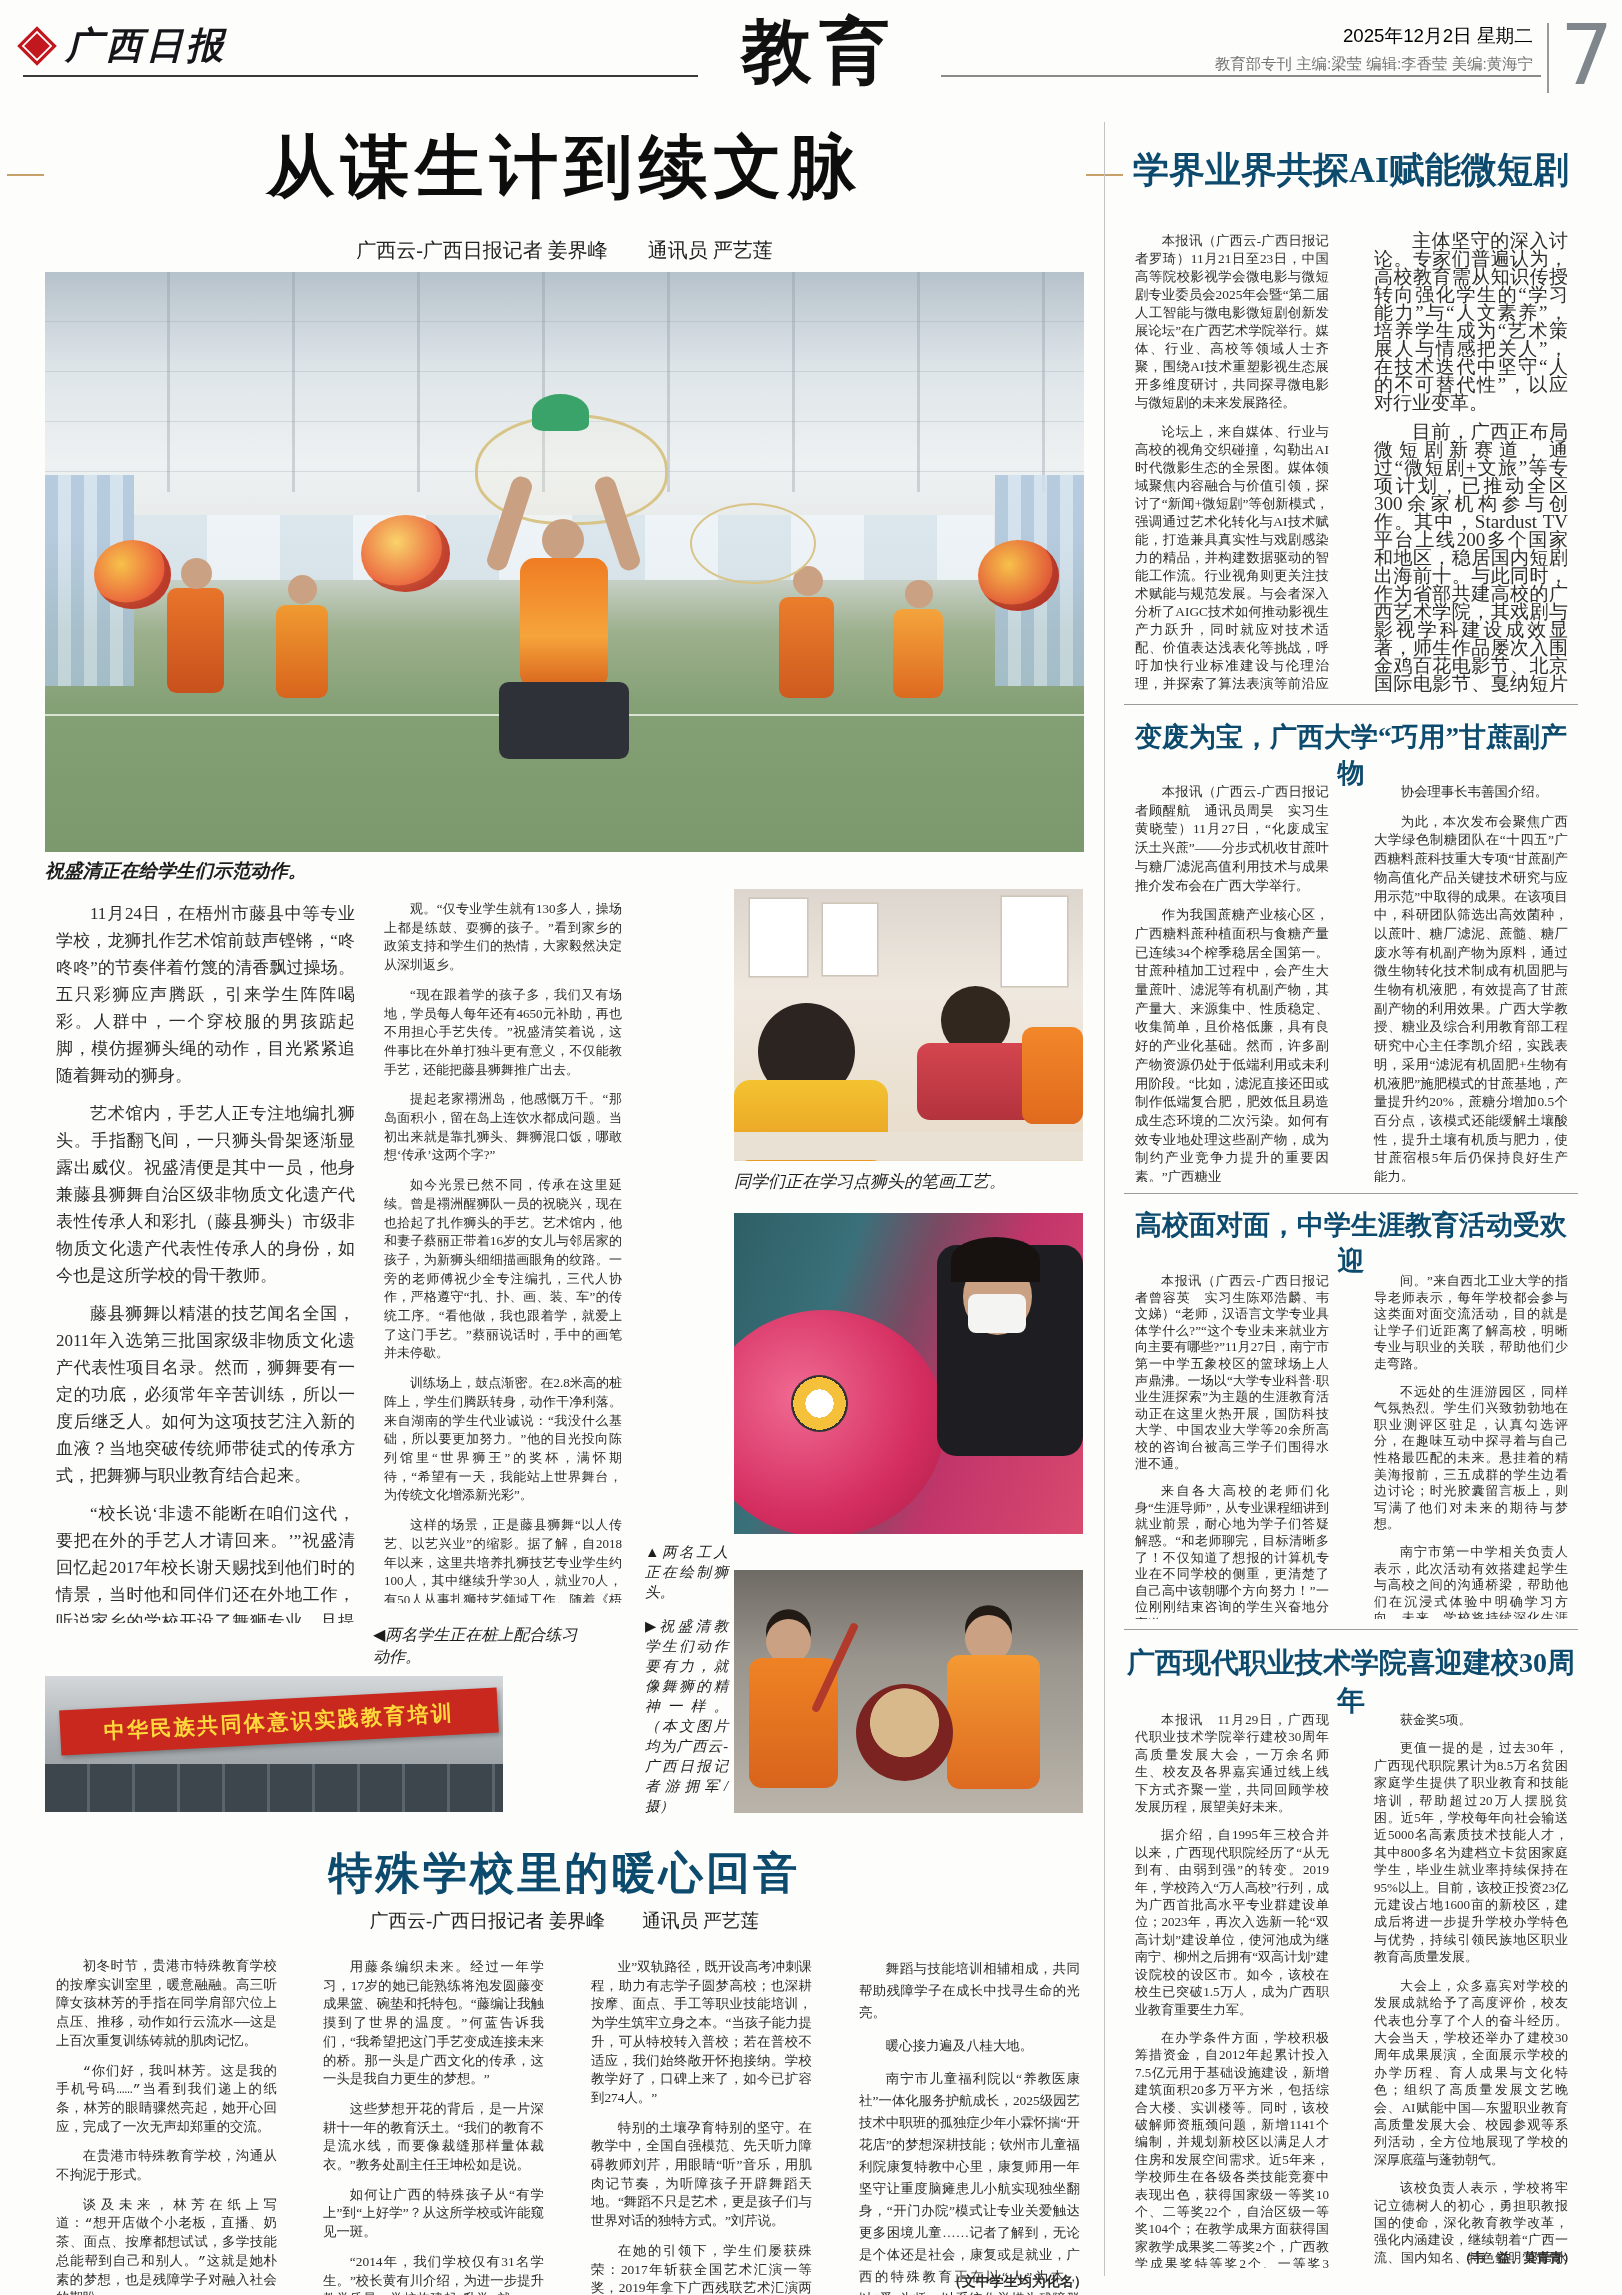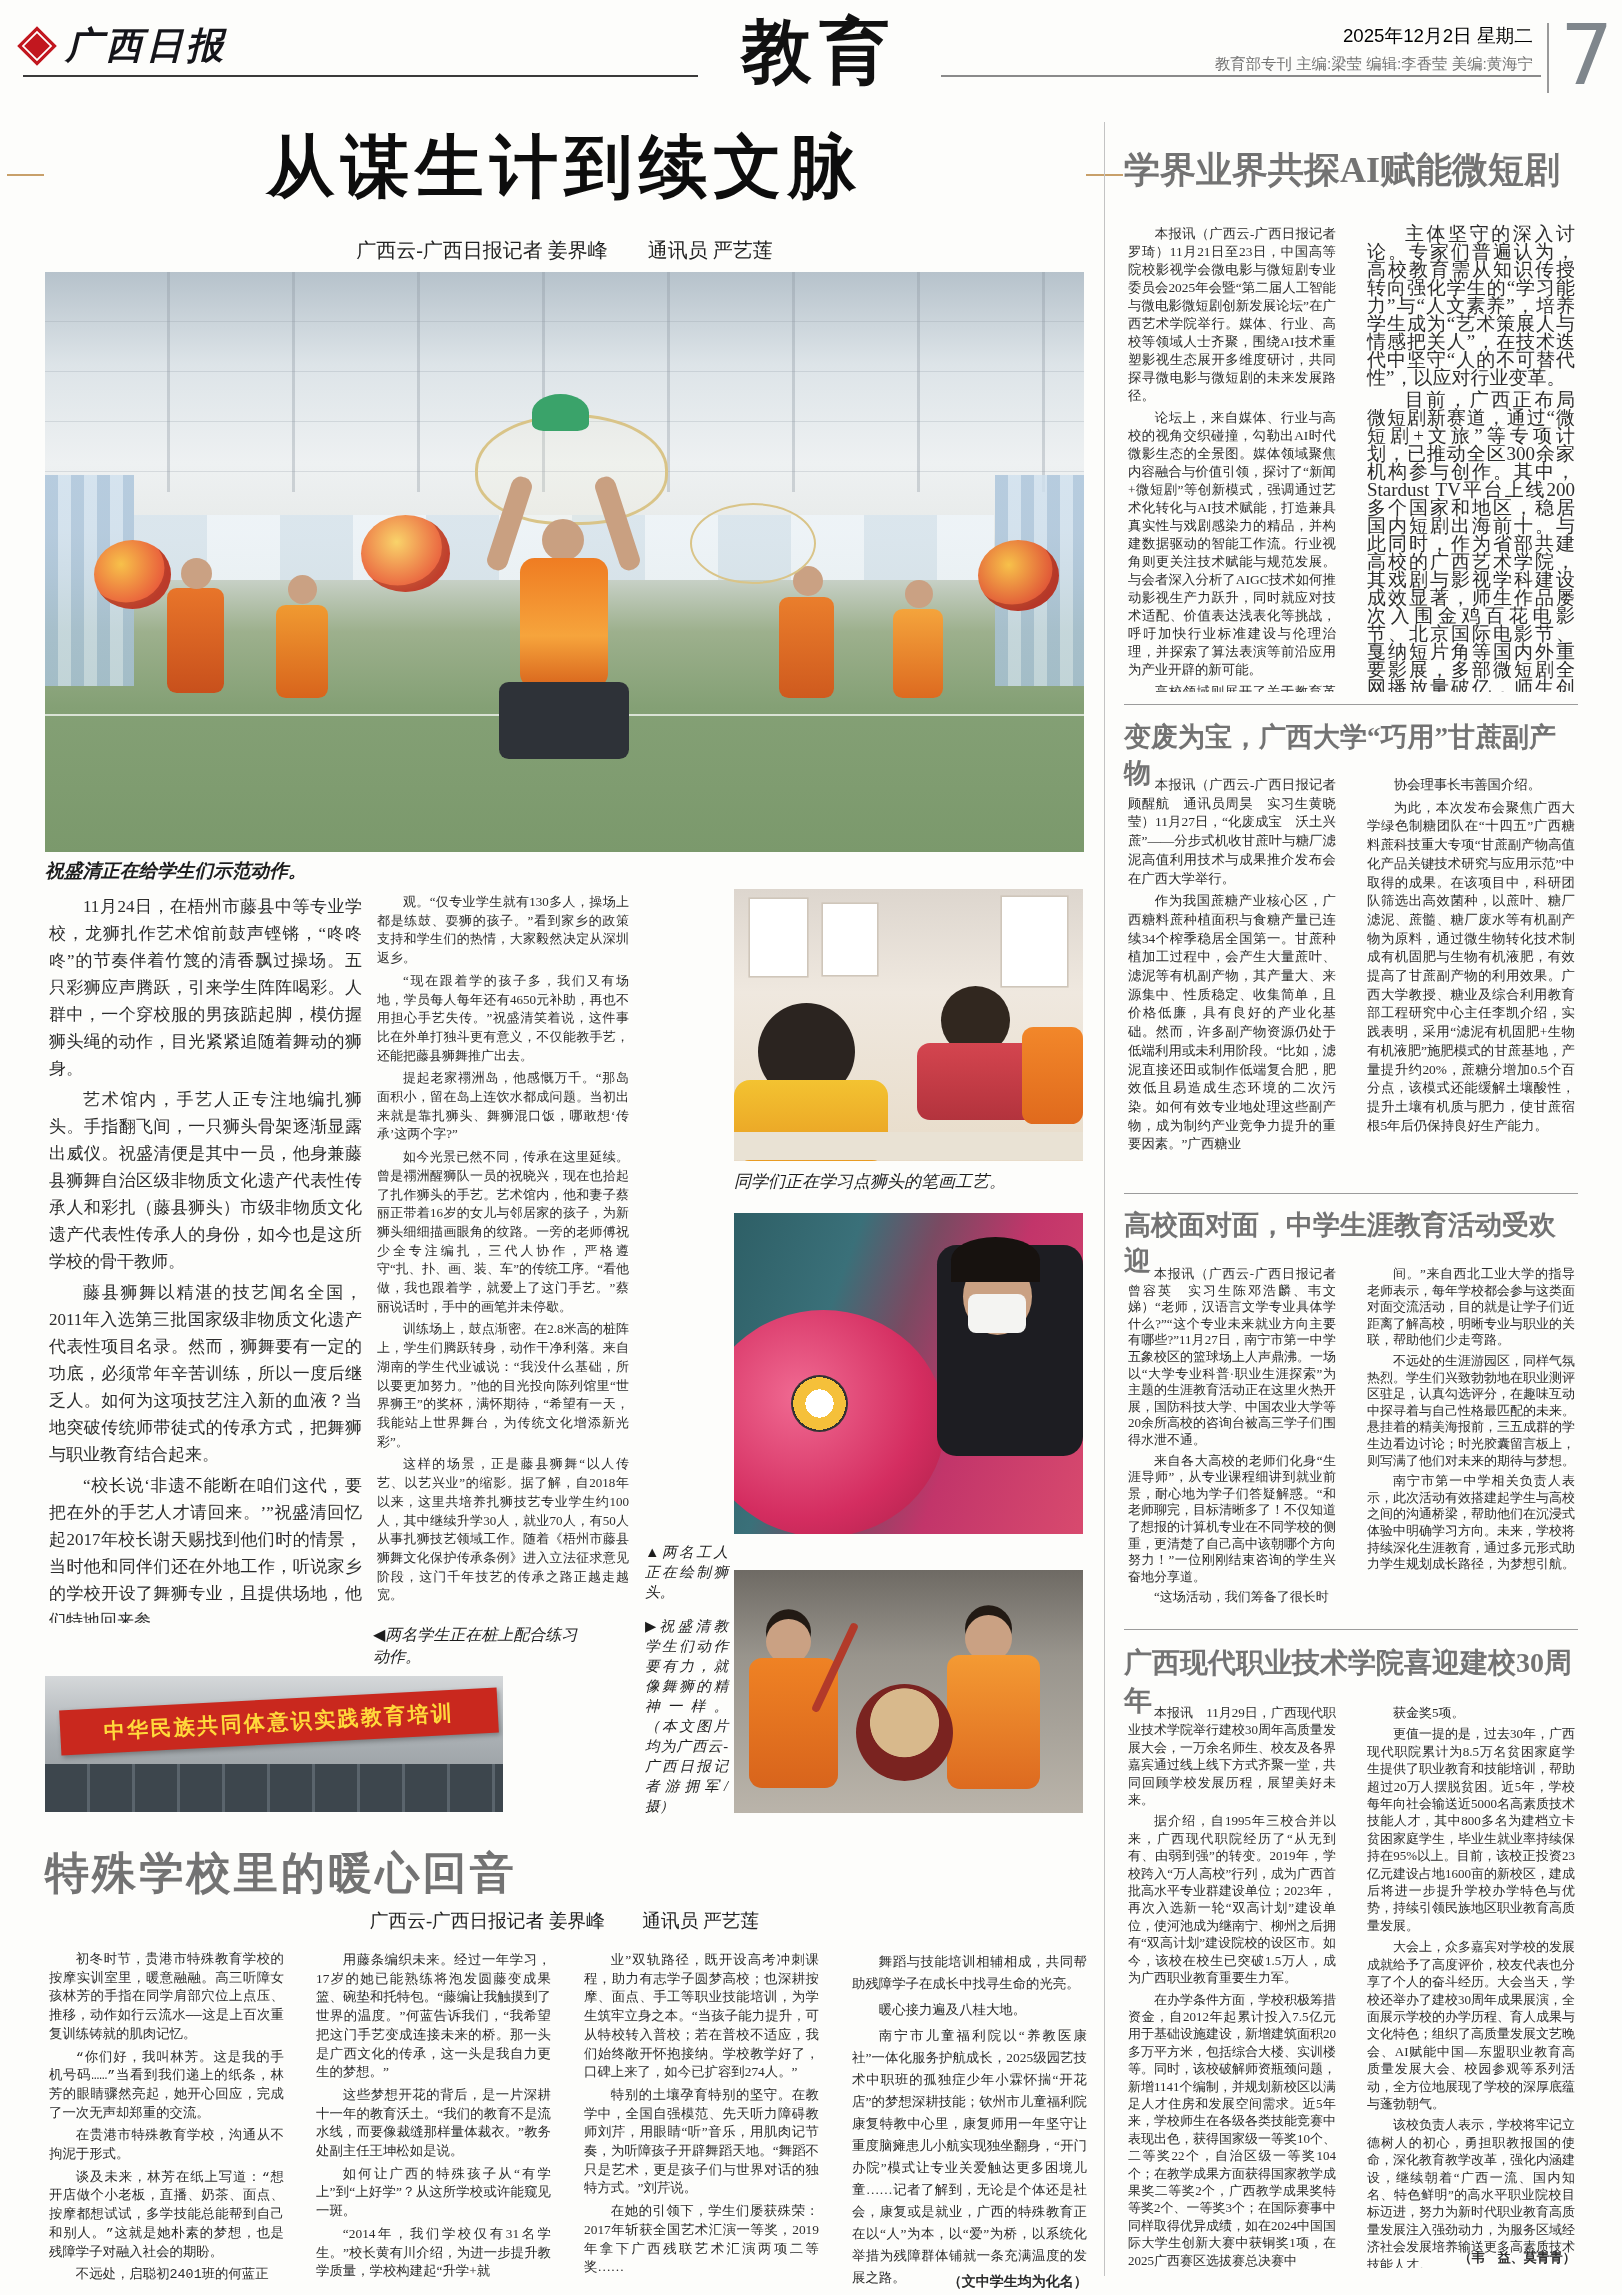--- a/index.html
+++ b/index.html
@@ -14,25 +14,25 @@
   .header-date{font-size:18.7px;color:#000000;text-align:right;font-family:"Liberation Sans",sans-serif;}
   .header-staff{font-size:15.4px;color:#737373;text-align:right;margin-top:4.9px;font-family:"Liberation Sans",sans-serif;}
   .page-num{font-size:84px;color:#7f868c;font-family:"DejaVu Sans",sans-serif;font-weight:400;line-height:1;}
   .hrule{height:2.4px;background:#3a3a3a;}
   .hrule.light{background:#8a8a8a;}
   .vrule{width:1.6px;background:#9a9a9a;}
   
   .main-title{font-size:68px;font-weight:900;letter-spacing:6.5px;text-align:center;color:#0d0d0d;
               font-family:"Liberation Sans","DejaVu Sans",sans-serif;}
   .byline{font-size:20px;text-align:center;color:#222;}
-  .side-title{font-weight:700;text-align:left;color:#737373;font-family:"Liberation Serif",serif;}
+  .side-title{font-weight:700;text-align:center;color:#0c4a6e;font-family:"Liberation Serif",serif;}
   .gold-tick{height:1.6px;background:#c8a06a;}
   
   .coltext{text-align:justify;overflow:hidden;color:#2c2c2c;}
-  .coltext p{margin:4px;text-indent:2em;}
+  .coltext p{margin:11px;text-indent:2em;}
   .caption{font-style:italic;color:#1d1d1d;}
   .sig{position:absolute;right:3.2px;bottom:1.6px;text-indent:0;font-weight:700;}
   .sep{height:0.8px;background:#9b9b9b;}
   
   .photo{overflow:hidden;}
   .shape{position:absolute;}
 </style>
 </head>
 <body>
 

